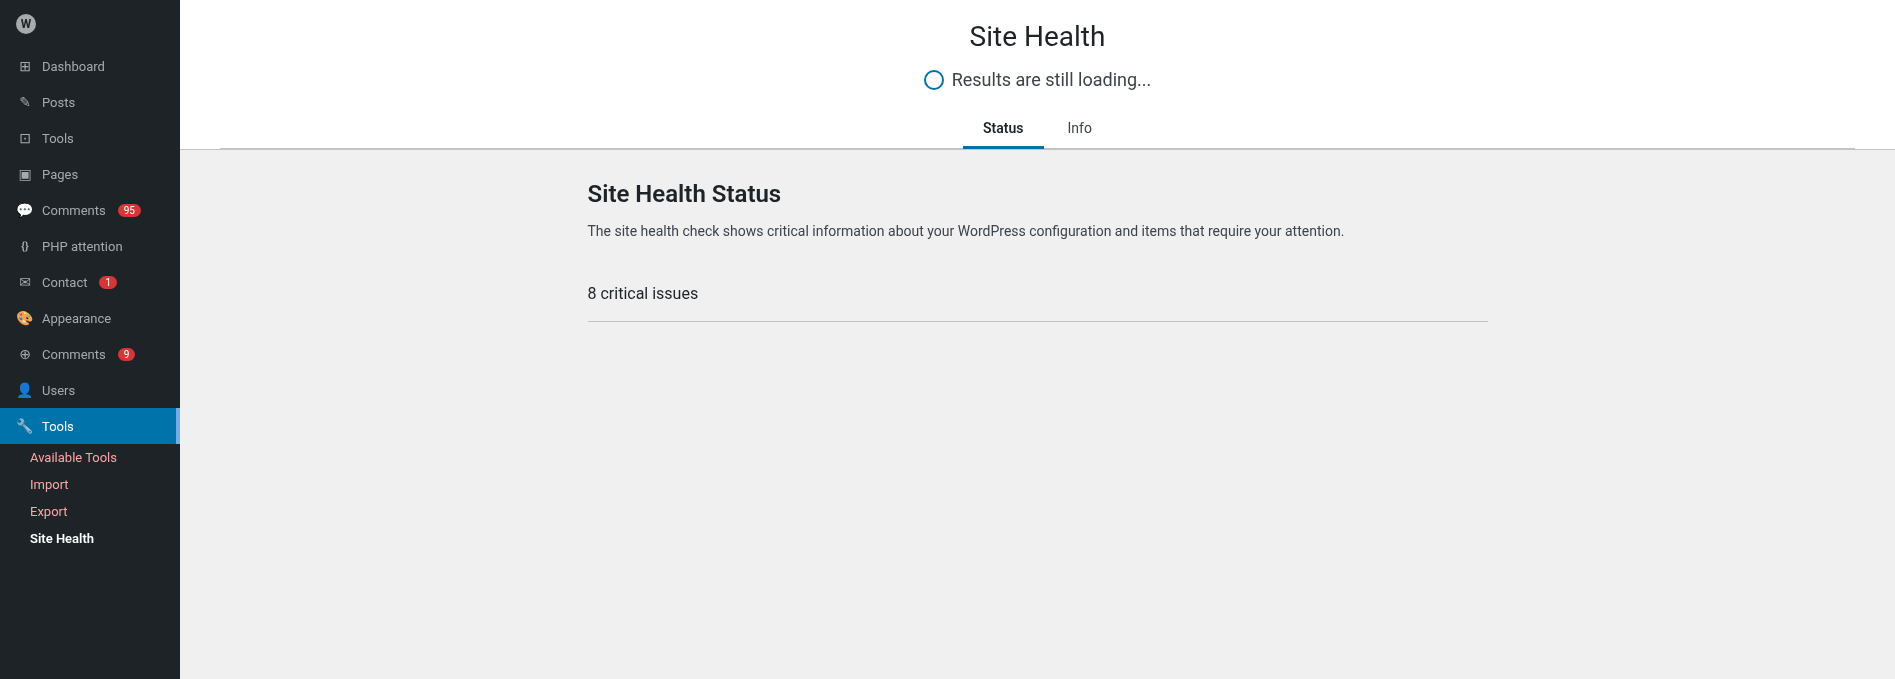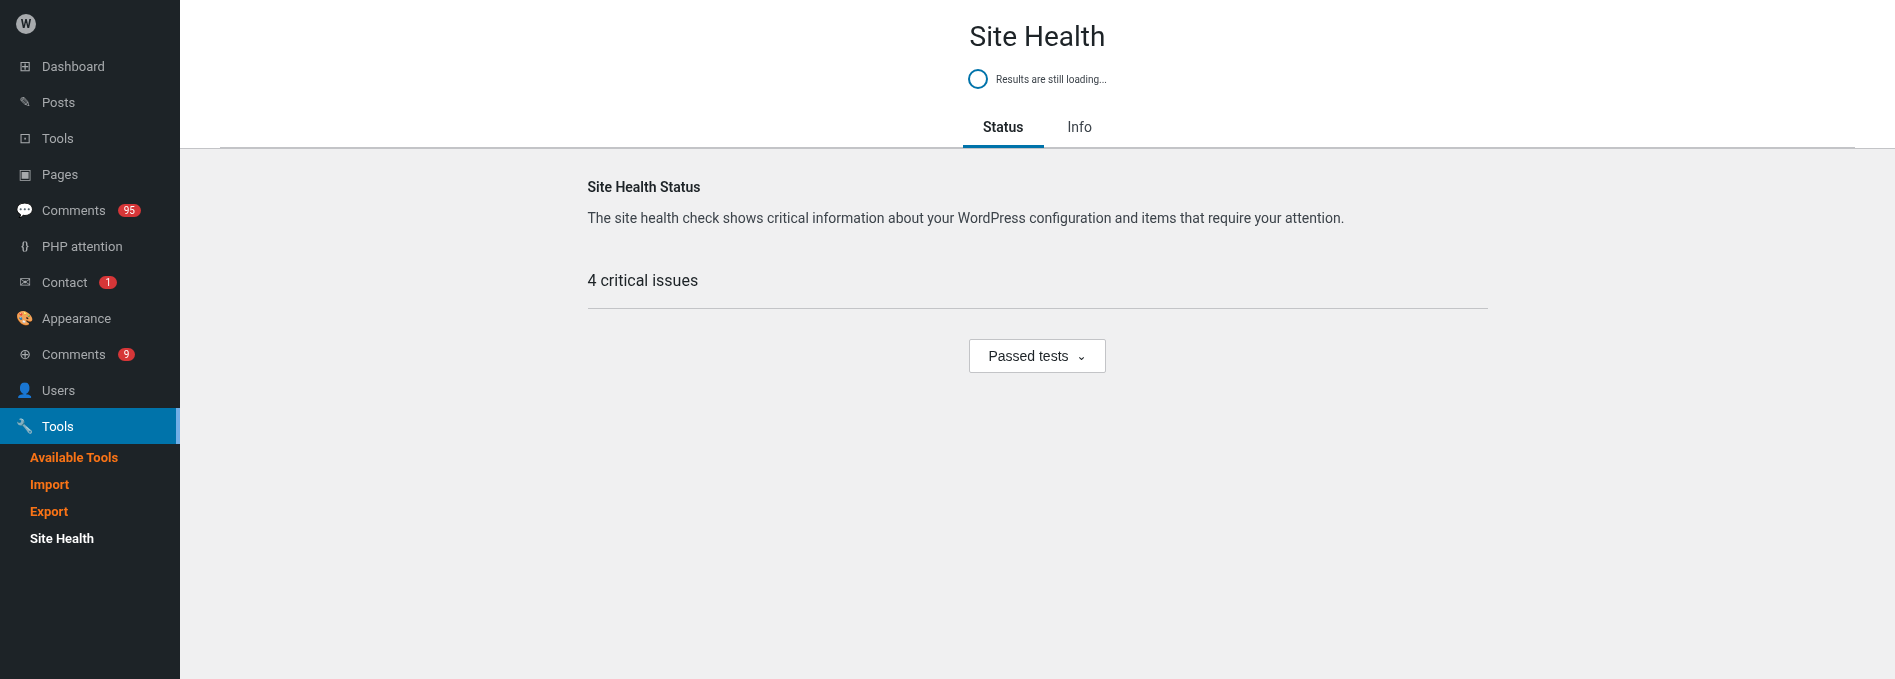--- a/index.html
+++ b/index.html
@@ -63,24 +63,23 @@
       padding: 1px 6px;
       font-size: 10px;
       font-weight: 400;
       margin-left: 4px;
     }
     .submenu { padding: 0; }
     .submenu-item {
       display: block;
       padding: 6px 16px 6px 30px;
       font-size: 13px;
-      color: #f97316;
+      color: #fca5a5;
       cursor: pointer;
       text-decoration: none;
-      font-weight: bold;
     }
     .submenu-item.current { color: #fff; font-weight: 600; }
 
     
     #main {
       flex: 1;
       display: flex;
       flex-direction: column;
       overflow-y: auto;
       background: #f0f0f1;
@@ -91,21 +90,21 @@
       color: #1d2327;
       text-align: center;
       margin-bottom: 16px;
     }
     .loading-status {
       display: flex;
       align-items: center;
       justify-content: center;
       gap: 8px;
       margin-bottom: 20px;
-      font-size: 10px;
+      font-size: 18px;
       color: #3c434a;
     }
     .loading-circle {
       width: 20px; height: 20px;
       border: 2px solid #0073aa;
       border-radius: 50%;
       display: inline-block;
     }
     .tabs-bar {
       display: flex;
@@ -127,21 +126,21 @@
     .tab-item.active {
       color: #1d2327;
       font-weight: 600;
       border-bottom: 3px solid #0073aa;
     }
     .content-area {
       background: #f0f0f1;
       padding: 30px 40px;
     }
     .section-title {
-      font-size: 14px;
+      font-size: 24px;
       font-weight: 600;
       color: #1d2327;
       margin-bottom: 12px;
     }
     .section-desc {
       font-size: 14px;
       color: #3c434a;
       margin-bottom: 24px;
       line-height: 1.6;
     }
@@ -250,25 +249,19 @@
       <div class="tab-item">Info</div>
     </div>
   </div>
 
   <div class="content-area">
     <div style="background: #f0f0f1; max-width: 900px; margin: 0 auto;">
       <h2 class="section-title">Site Health Status</h2>
       <p class="section-desc">The site health check shows critical information about your WordPress configuration and items that require your attention.</p>
 
       <div class="issue-row">
-        <span class="issue-count">4 critical issues</span>
+        <span class="issue-count">8 critical issues</span>
       </div>
 
 
-      <div class="passed-tests-btn">
-        <button class="passed-tests-button">
-          <span>Passed tests</span>
-          <span class="chevron-icon">⌄</span>
-        </button>
-      </div>
     </div>
   </div>
 </div>
 
 </body></html>

